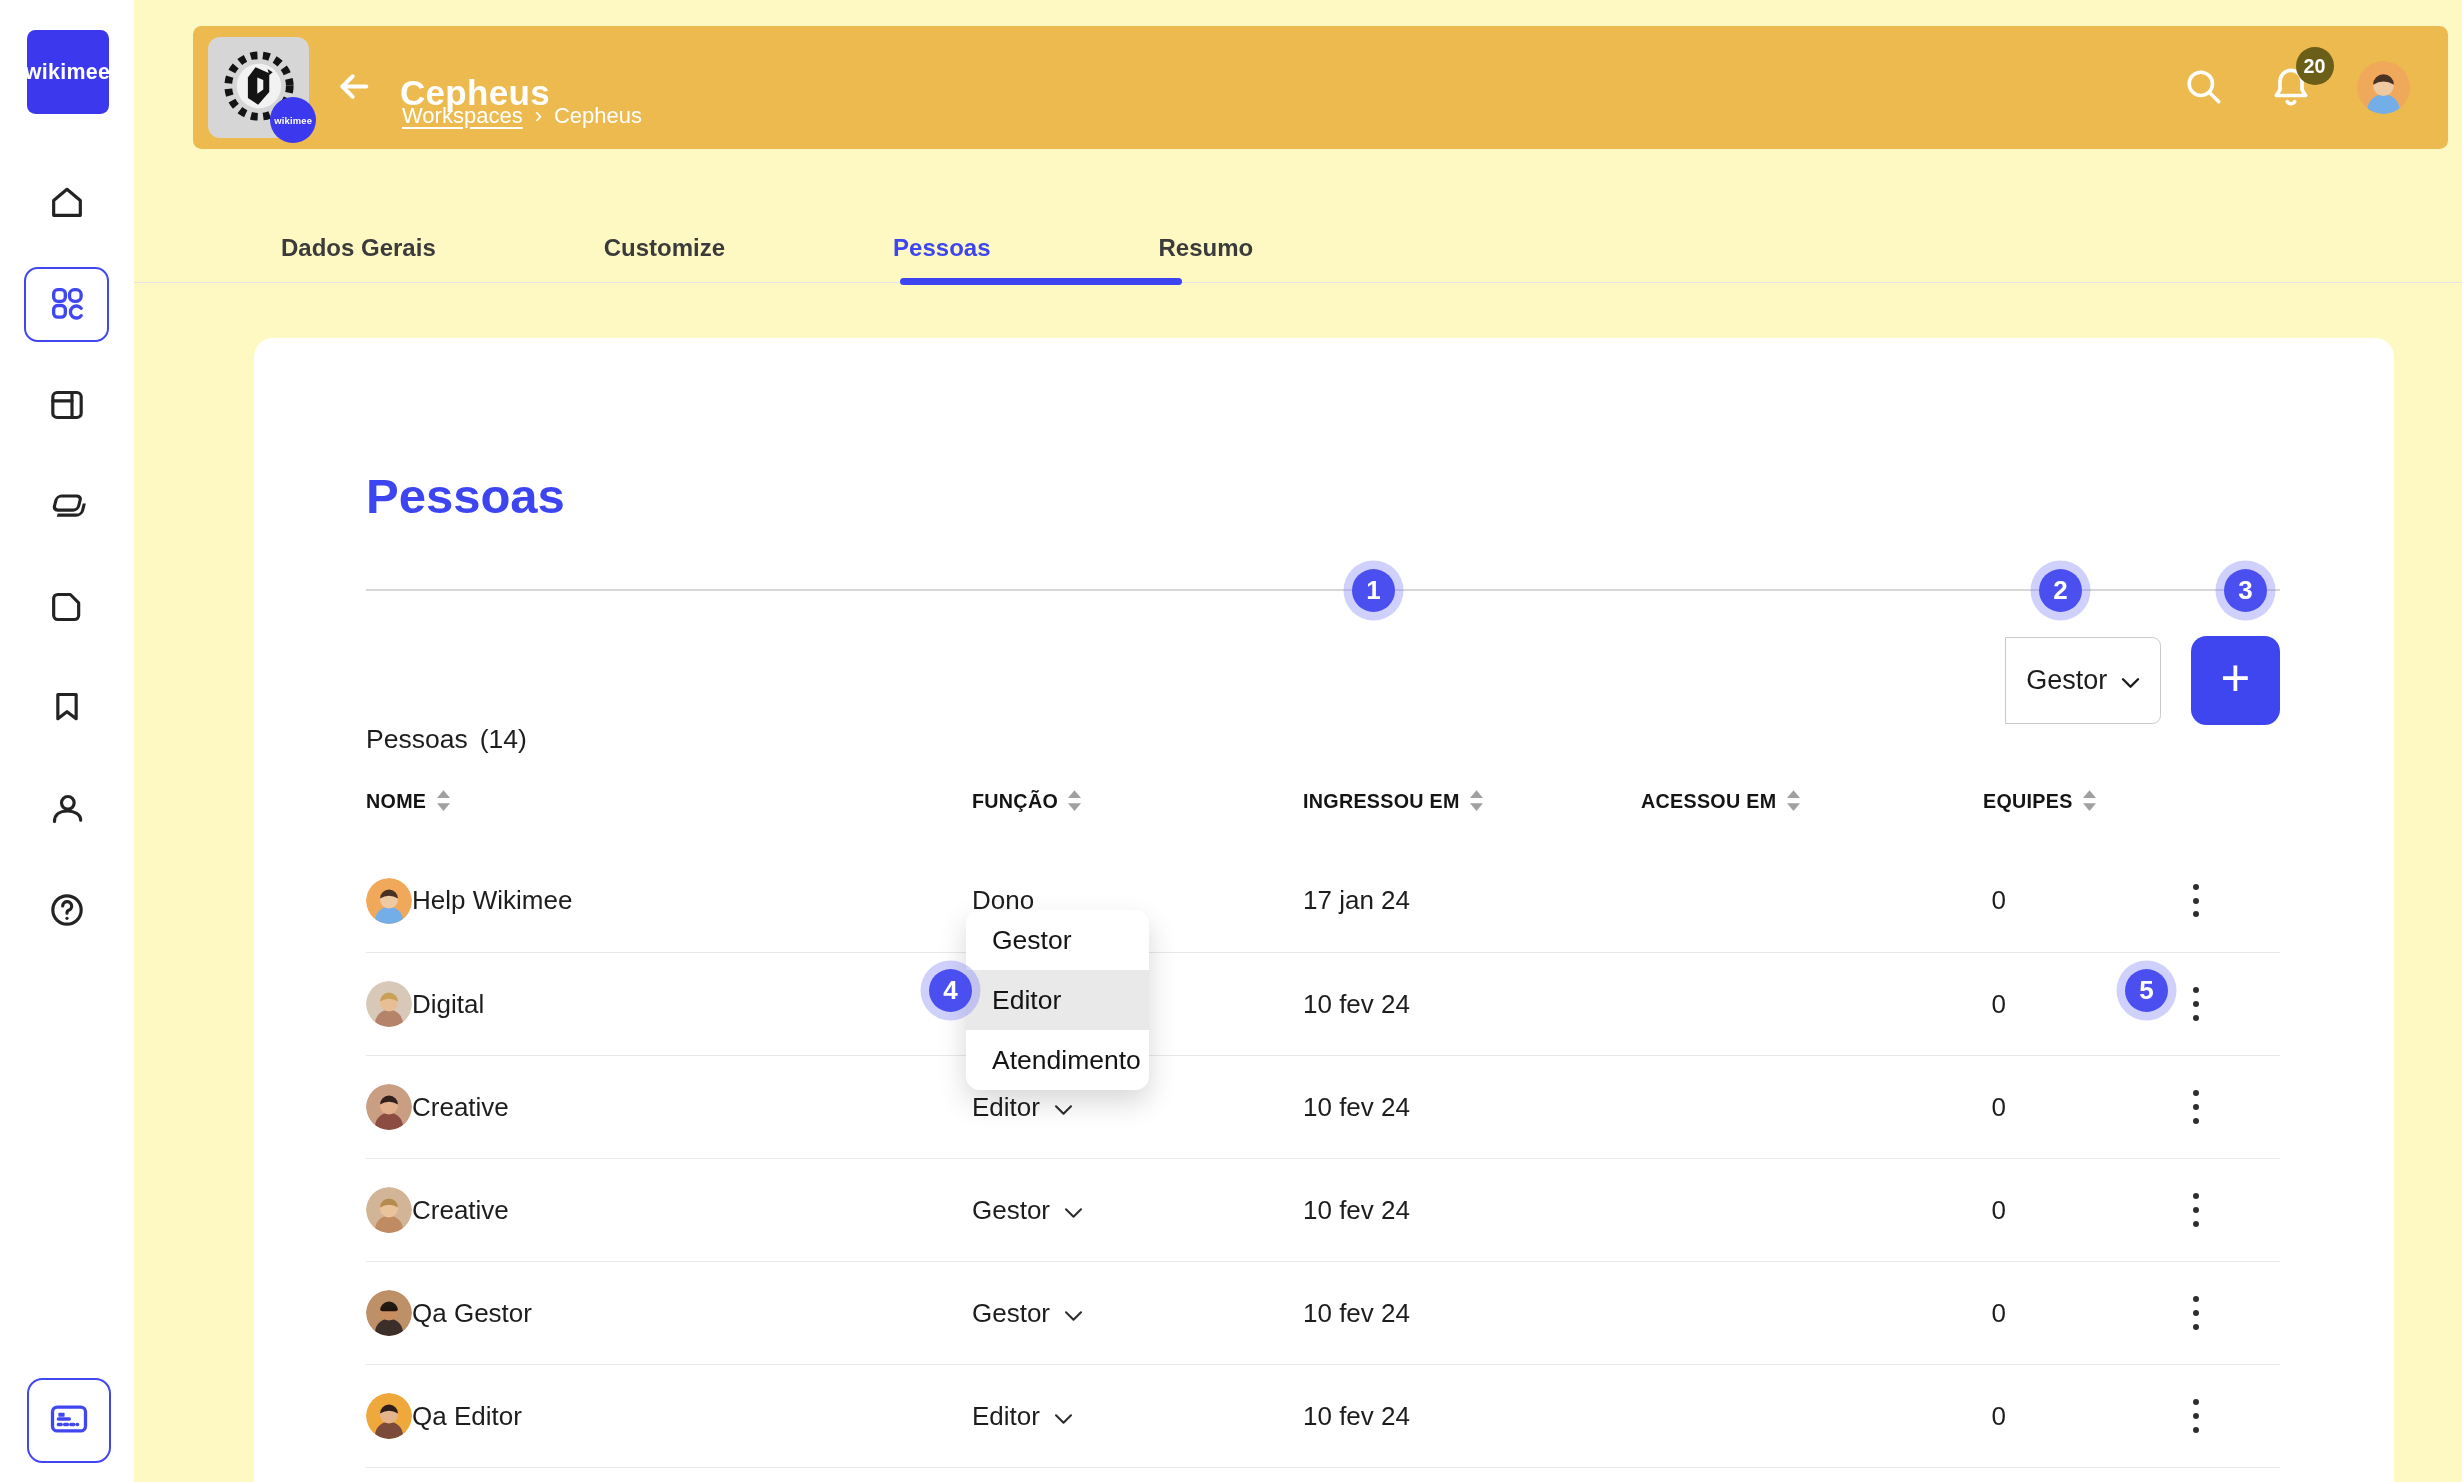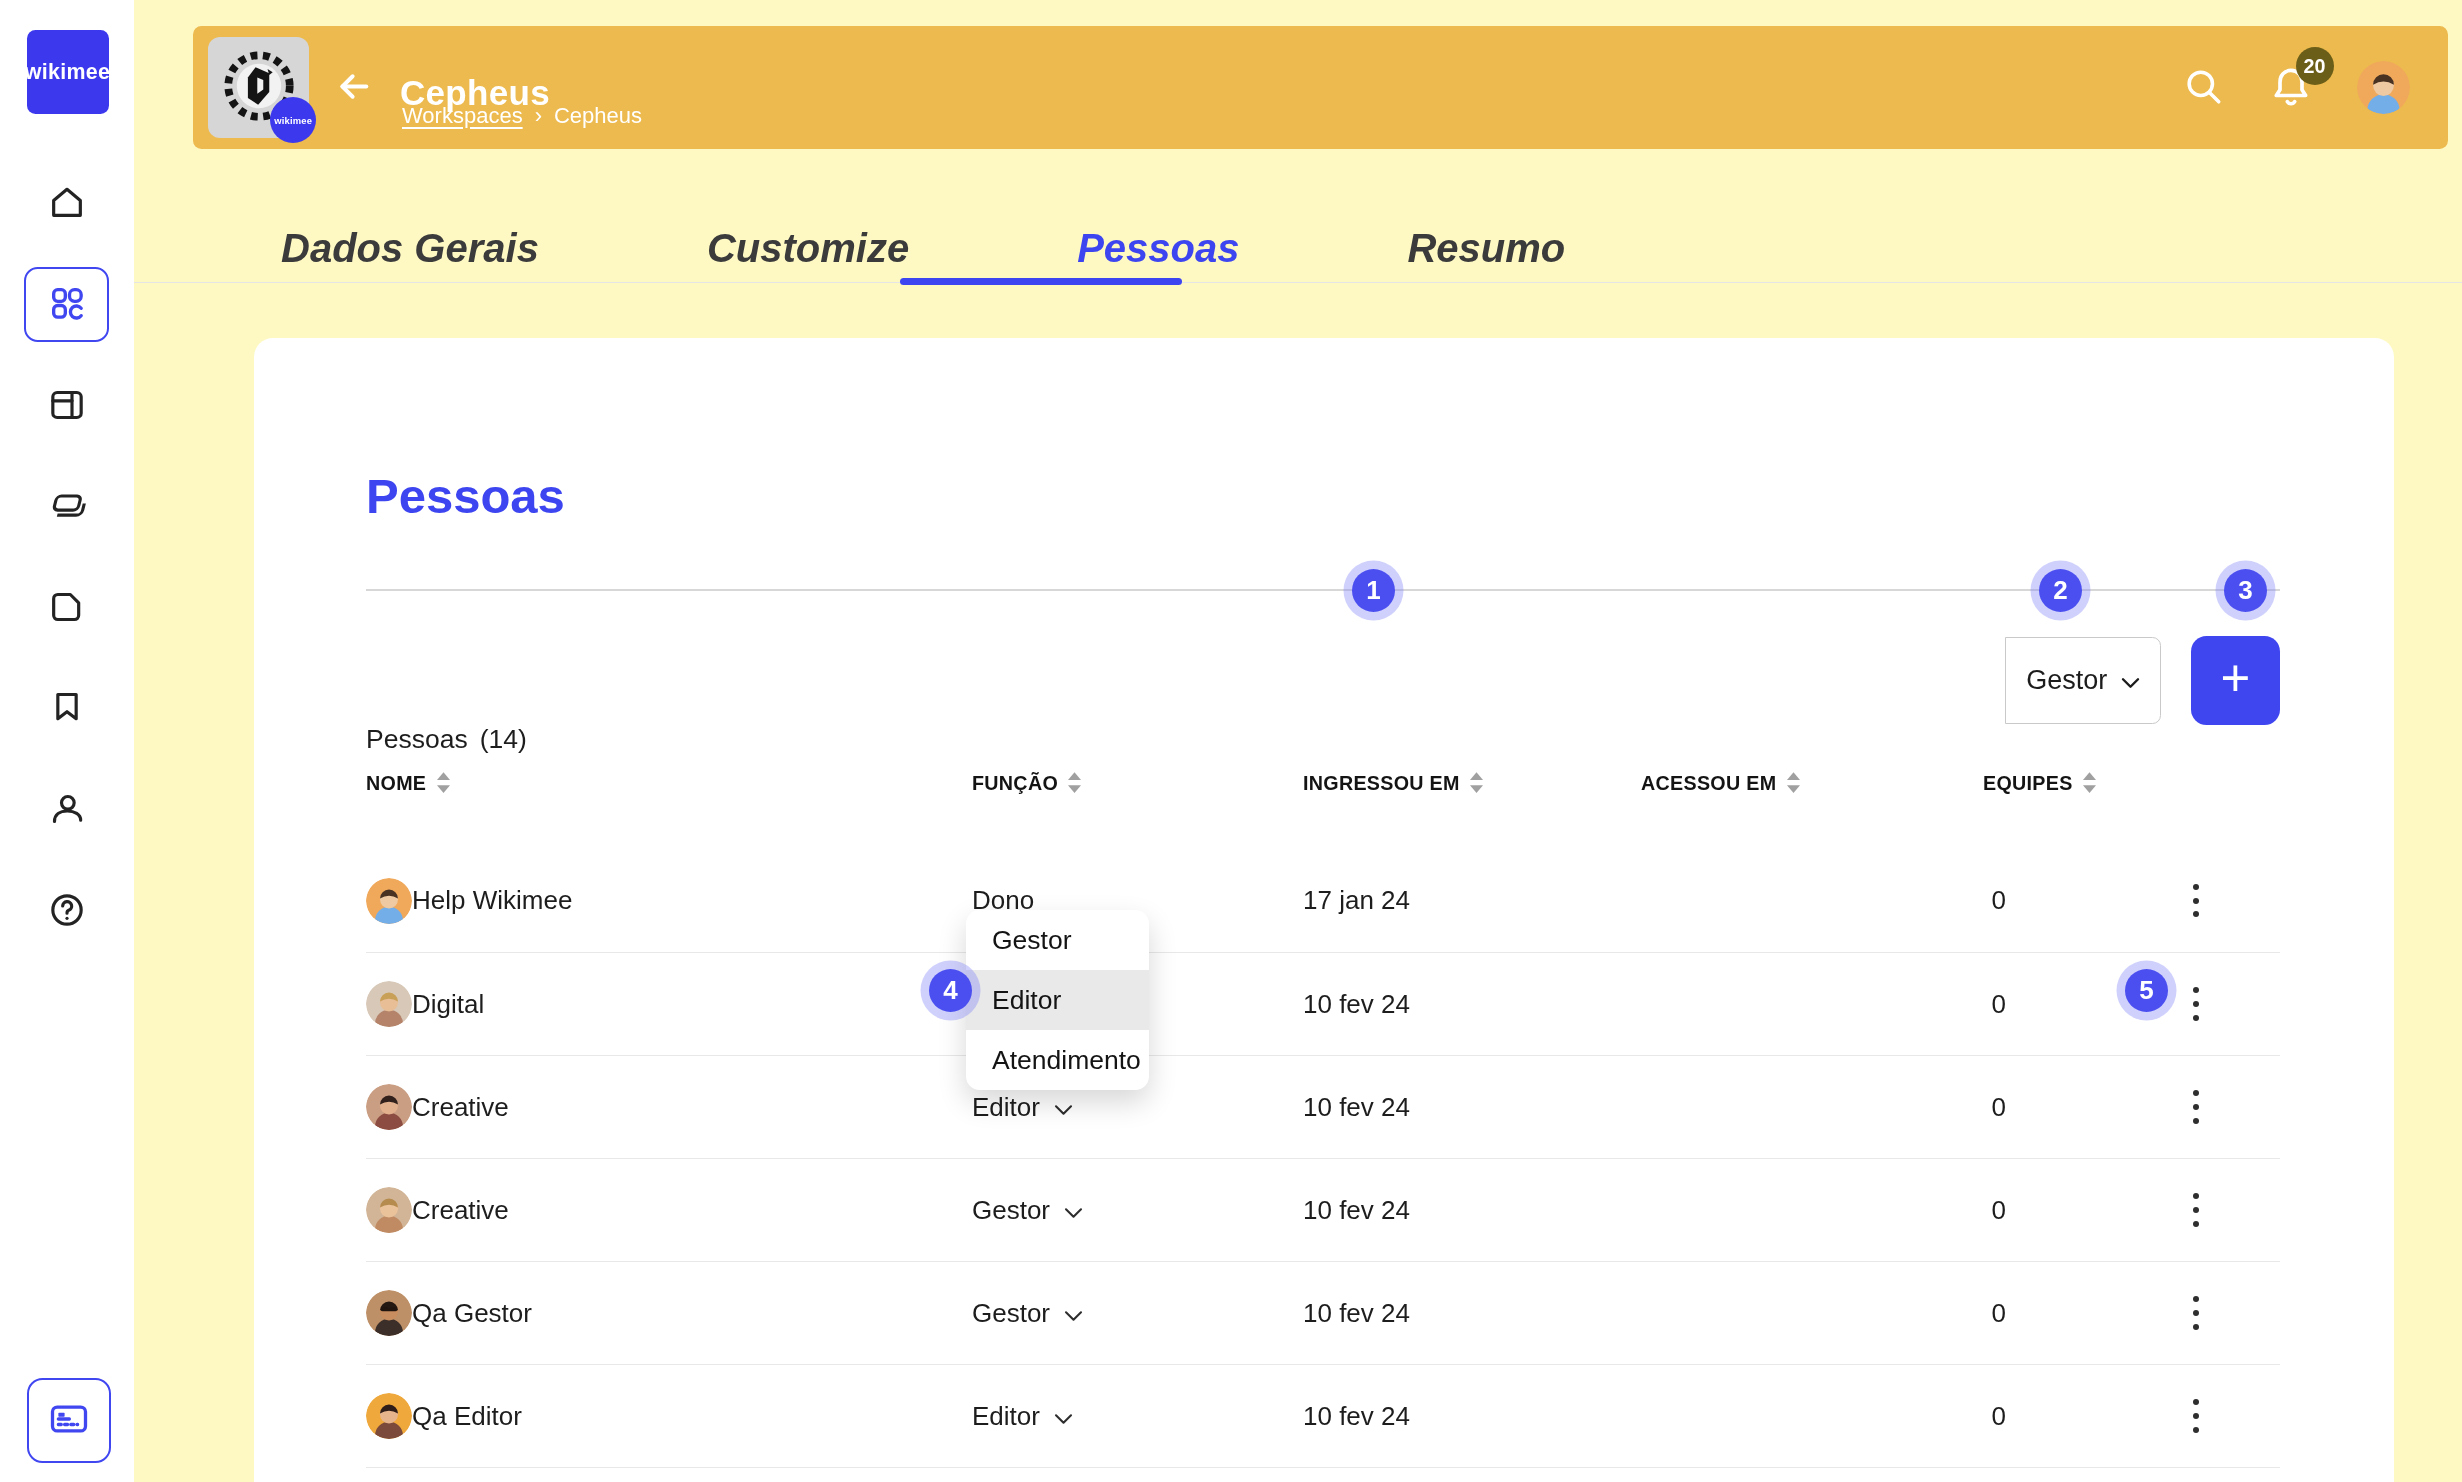--- a/index.html
+++ b/index.html
@@ -32,21 +32,21 @@
   .crumb .link{text-decoration:underline;text-underline-offset:4.3px;}
   .tb-actions{position:absolute;right:38px;top:0;height:123px;display:flex;align-items:center;gap:44px;}
   .bell-wrap{position:relative;}
   .nbadge{position:absolute;top:-17px;right:-20.5px;min-width:38px;height:38px;border-radius:50%;background:#6b5e18;
     color:#fff;font-size:19.7px;font-weight:700;display:flex;align-items:center;justify-content:center;}
   .tb-avatar{width:53px;height:53px;border-radius:50%;overflow:hidden;}
 
   
   .tabs{position:absolute;left:134px;top:214px;width:2328px;height:69px;border-bottom:1.7px solid #e5e5e5;
     display:flex;align-items:center;padding-left:147px;gap:168px;}
-  .tab{font-size:40px;font-weight:600;color:#3b3b3b;font-style:italic;}
+  .tab{font-size:24px;font-weight:600;color:#3b3b3b;}
   .tab.active{color:#3d45f0;}
   .tab-underline{position:absolute;left:766px;bottom:-3.4px;width:282px;height:7.7px;border-radius:4.3px;background:#3d45f0;}
 
   
   .card{position:absolute;left:254px;top:338px;width:2140px;height:1197px;background:#ffffff;border-radius:19px 19px 0 0;}
   .page-title{position:absolute;left:112px;top:89px;font-size:49px;font-weight:700;color:#3d45f0;}
   .page-sub{position:absolute;left:112px;top:174px;font-size:28px;color:#1f1f1f;}
   .divider{position:absolute;left:112px;top:251px;width:1914px;height:1.7px;background:#d7d7d7;}
 
   .ann{position:absolute;width:43px;height:43px;border-radius:50%;background:#4b4ff0;color:#fff;font-size:26px;font-weight:600;
@@ -55,21 +55,21 @@
   .add-input{position:absolute;left:1071px;top:299px;width:680px;height:87px;background:#fff;border:1.7px solid #c9c9c9;
     border-right:none;border-radius:8.5px 0 0 8.5px;display:flex;align-items:center;padding-left:17px;gap:17px;}
   .add-input .txt{font-size:27px;color:#1f1f1f;}
   .add-select{position:absolute;left:1751px;top:299px;width:156px;height:87px;background:#fff;border:1.7px solid #c9c9c9;
     border-radius:0 8.5px 8.5px 0;display:flex;align-items:center;justify-content:center;gap:13.7px;font-size:27px;color:#1c1c1c;}
   .add-btn{position:absolute;left:1937px;top:298px;width:89px;height:89px;background:#3f46f0;border-radius:15.4px;
     color:#fff;font-size:51px;font-weight:300;display:flex;align-items:center;justify-content:center;padding-bottom:5.1px;}
 
   .count-row{position:absolute;left:112px;top:386px;font-size:26.5px;color:#1d1d1d;display:flex;gap:12px;}
 
-  .thead{position:absolute;left:112px;top:426px;width:1914px;height:38px;display:flex;align-items:center;}
+  .thead{position:absolute;left:112px;top:444px;width:1914px;height:38px;display:flex;align-items:center;}
   .th{display:flex;align-items:center;gap:10.3px;font-size:19.7px;font-weight:700;color:#141414;letter-spacing:0.3px;}
   .c1{width:606px;}.c2{width:331px;}.c3{width:338px;}.c4{width:342px;}.c5{width:128px;}.c6{flex:1;display:flex;justify-content:center;}
 
   .rows{position:absolute;left:112px;top:511px;width:1914px;}
   .trow{height:103px;display:flex;align-items:center;}
   .trow + .trow{border-top:1.7px solid #e8e8e8;}
   .namecell{display:flex;align-items:center;font-size:26px;color:#1d1d1d;}
   .cell{font-size:26px;color:#1d1d1d;}
   .rolecell{display:flex;align-items:center;gap:13.7px;font-size:26px;color:#1d1d1d;text-align:right;}
   .teams{padding-left:8.5px;}

